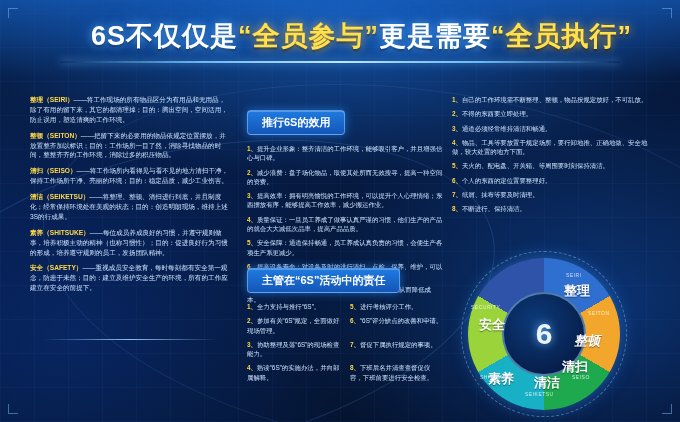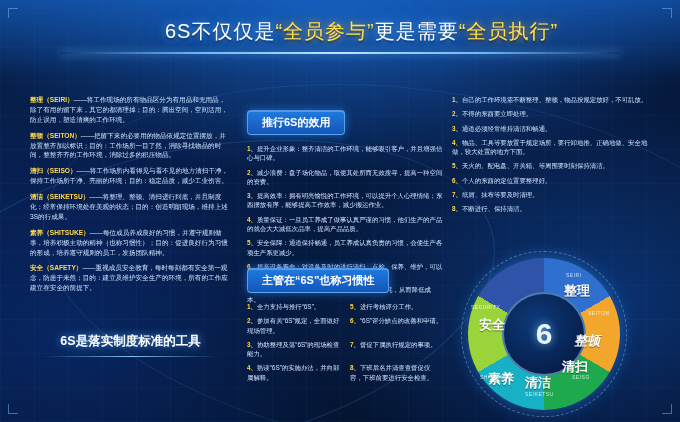--- a/index.html
+++ b/index.html
@@ -34,21 +34,21 @@
     border: 1px solid rgba(90,170,255,0.18);
   }
   .sw1 { width: 620px; height: 300px; left: -120px; top: 150px; transform: rotate(-12deg); }
   .sw2 { width: 760px; height: 360px; left: 40px; top: 90px; transform: rotate(8deg); border-color: rgba(90,170,255,0.12); }
 
   
   .title-wrap {
     position: absolute; left: 0; right: 0; top: 18px; text-align: center;
   }
   .title {
-    font-size: 20px; font-weight: normal; letter-spacing: 1px;
+    font-size: 27px; font-weight: bold; letter-spacing: 1px;
     color: #ffffff;
     text-shadow: 0 0 10px rgba(90,180,255,0.85), 0 0 22px rgba(40,120,240,0.6), 0 2px 2px rgba(0,0,0,0.5);
     white-space: nowrap;
     padding-left: 43px;
   }
   .title .hl { color: #ffe04d; text-shadow: 0 0 10px rgba(255,190,60,0.8), 0 2px 2px rgba(0,0,0,0.5); }
   .title-rule {
     margin: 7px auto 0; width: 560px; height: 2px;
     background: linear-gradient(90deg, rgba(60,150,255,0) 0%, rgba(120,200,255,0.9) 25%, rgba(190,230,255,1) 50%, rgba(120,200,255,0.9) 75%, rgba(60,150,255,0) 100%);
     box-shadow: 0 0 8px rgba(110,190,255,0.8);
@@ -132,21 +132,21 @@
     text-shadow: 0 0 10px rgba(120,200,255,0.9);
   }
   .seg-label {
     position: absolute; color: #ffffff; font-size: 13px; font-weight: bold;
     text-shadow: 0 1px 1px rgba(0,0,0,0.45);
     white-space: nowrap;
   }
   .sl-0 { left: 96px; top: 24px; }   
   .sl-1 { left: 106px; top: 74px; font-style: italic; }  
   .sl-2 { left: 94px; top: 100px; }  
-  .sl-3 { left: 57px; top: 116px; }  
+  .sl-3 { left: 66px; top: 116px; }  
   .sl-4 { left: 20px; top: 112px; }  
   .sl-5 { left: 11px; top: 58px; }   
   .seg-rom {
     position: absolute; color: rgba(255,255,255,0.75); font-size: 5px; letter-spacing: .5px;
     white-space: nowrap;
   }
   .sr-0 { left: 98px; top: 14px; }
   .sr-1 { left: 120px; top: 52px; }
   .sr-2 { left: 104px; top: 116px; }
   .sr-3 { left: 57px; top: 133px; }
@@ -187,21 +187,20 @@
     <div class="item"><span class="term">整理（SEIRI）</span><span>——将工作现场的所有物品区分为有用品和无用品，除了有用的留下来，其它的都清理掉；目的：腾出空间，空间活用，防止误用，塑造清爽的工作环境。</span></div>
     <div class="item"><span class="term">整顿（SEITON）</span><span>——把留下来的必要用的物品依规定位置摆放，并放置整齐加以标识；目的：工作场所一目了然，消除寻找物品的时间，整整齐齐的工作环境，消除过多的积压物品。</span></div>
     <div class="item"><span class="term">清扫（SEISO）</span><span>——将工作场所内看得见与看不见的地方清扫干净，保持工作场所干净、亮丽的环境；目的：稳定品质，减少工业伤害。</span></div>
     <div class="item"><span class="term">清洁（SEIKETSU）</span><span>——将整理、整顿、清扫进行到底，并且制度化；经常保持环境处在美观的状态；目的：创造明朗现场，维持上述3S的行成果。</span></div>
     <div class="item"><span class="term">素养（SHITSUKE）</span><span>——每位成员养成良好的习惯，并遵守规则做事，培养积极主动的精神（也称习惯性）；目的：促进良好行为习惯的形成，培养遵守规则的员工，发扬团队精神。</span></div>
     <div class="item"><span class="term">安全（SAFETY）</span><span>——重视成员安全教育，每时每刻都有安全第一观念，防患于未然；目的：建立及维护安全生产的环境，所有的工作应建立在安全的前提下。</span></div>
   </div>
 </div>
 
 <div class="banner">
-  <div>6S是落实制度标准的工具</div>
   <div class="rule"></div>
 </div>
 
 <div class="col col-b">
   <div class="sec-head">推行6S的效用</div>
   <div class="body-list">
     <div class="num-item"><span class="n">1、</span><span>提升企业形象：整齐清洁的工作环境，能够吸引客户，并且增强信心与口碑。</span></div>
     <div class="num-item"><span class="n">2、</span><span>减少浪费：盘子场化物品，取使其处所而无效搜寻，提高一种空间的资费。</span></div>
     <div class="num-item"><span class="n">3、</span><span>提高效率：拥有明亮愉悦的工作环境，可以提升个人心理情绪；东西摆放有序，能够提高工作效率，减少搬运作业。</span></div>
     <div class="num-item"><span class="n">4、</span><span>质量保证：一旦员工养成了做事认真严谨的习惯，他们生产的产品的就会大大减低次品率，提高产品品质。</span></div>
@@ -218,21 +217,21 @@
     <div class="num-item"><span class="n">3、</span><span>通道必须经常维持清洁和畅通。</span></div>
     <div class="num-item"><span class="n">4、</span><span>物品、工具等要放置于规定场所，要行卸地推、正确地做、安全地做，较大处置的地方下面。</span></div>
     <div class="num-item"><span class="n">5、</span><span>天火的、配电盘、开关箱、等周围要时刻保持清洁。</span></div>
     <div class="num-item"><span class="n">6、</span><span>个人的东西的定位置要整理好。</span></div>
     <div class="num-item"><span class="n">7、</span><span>纸屑、抹布等要及时清理。</span></div>
     <div class="num-item"><span class="n">8、</span><span>不断进行、保持清洁。</span></div>
   </div>
 </div>
 
 <div class="sup">
-  <div class="sec-head">主管在“6S”也称习惯性</div>
+  <div class="sec-head">主管在“6S”活动中的责任</div>
   <div class="body-list two-col-list">
     <div class="num-item"><span class="n">1、</span><span>全力支持与推行“6S”。</span></div>
     <div class="num-item"><span class="n">5、</span><span>进行考核评分工作。</span></div>
     <div class="num-item"><span class="n">2、</span><span>参加有关“6S”规定，全面做好现场管理。</span></div>
     <div class="num-item"><span class="n">6、</span><span>“6S”评分缺点的改善和申请。</span></div>
     <div class="num-item"><span class="n">3、</span><span>协助整理及落“6S”的现场检查能力。</span></div>
     <div class="num-item"><span class="n">7、</span><span>督促下属执行规定的事项。</span></div>
     <div class="num-item"><span class="n">4、</span><span>熟读“6S”的实施办法，并向部属解释。</span></div>
     <div class="num-item"><span class="n">8、</span><span>下班后名并清查查督促仪容，下班前要进行安全检查。</span></div>
   </div>

